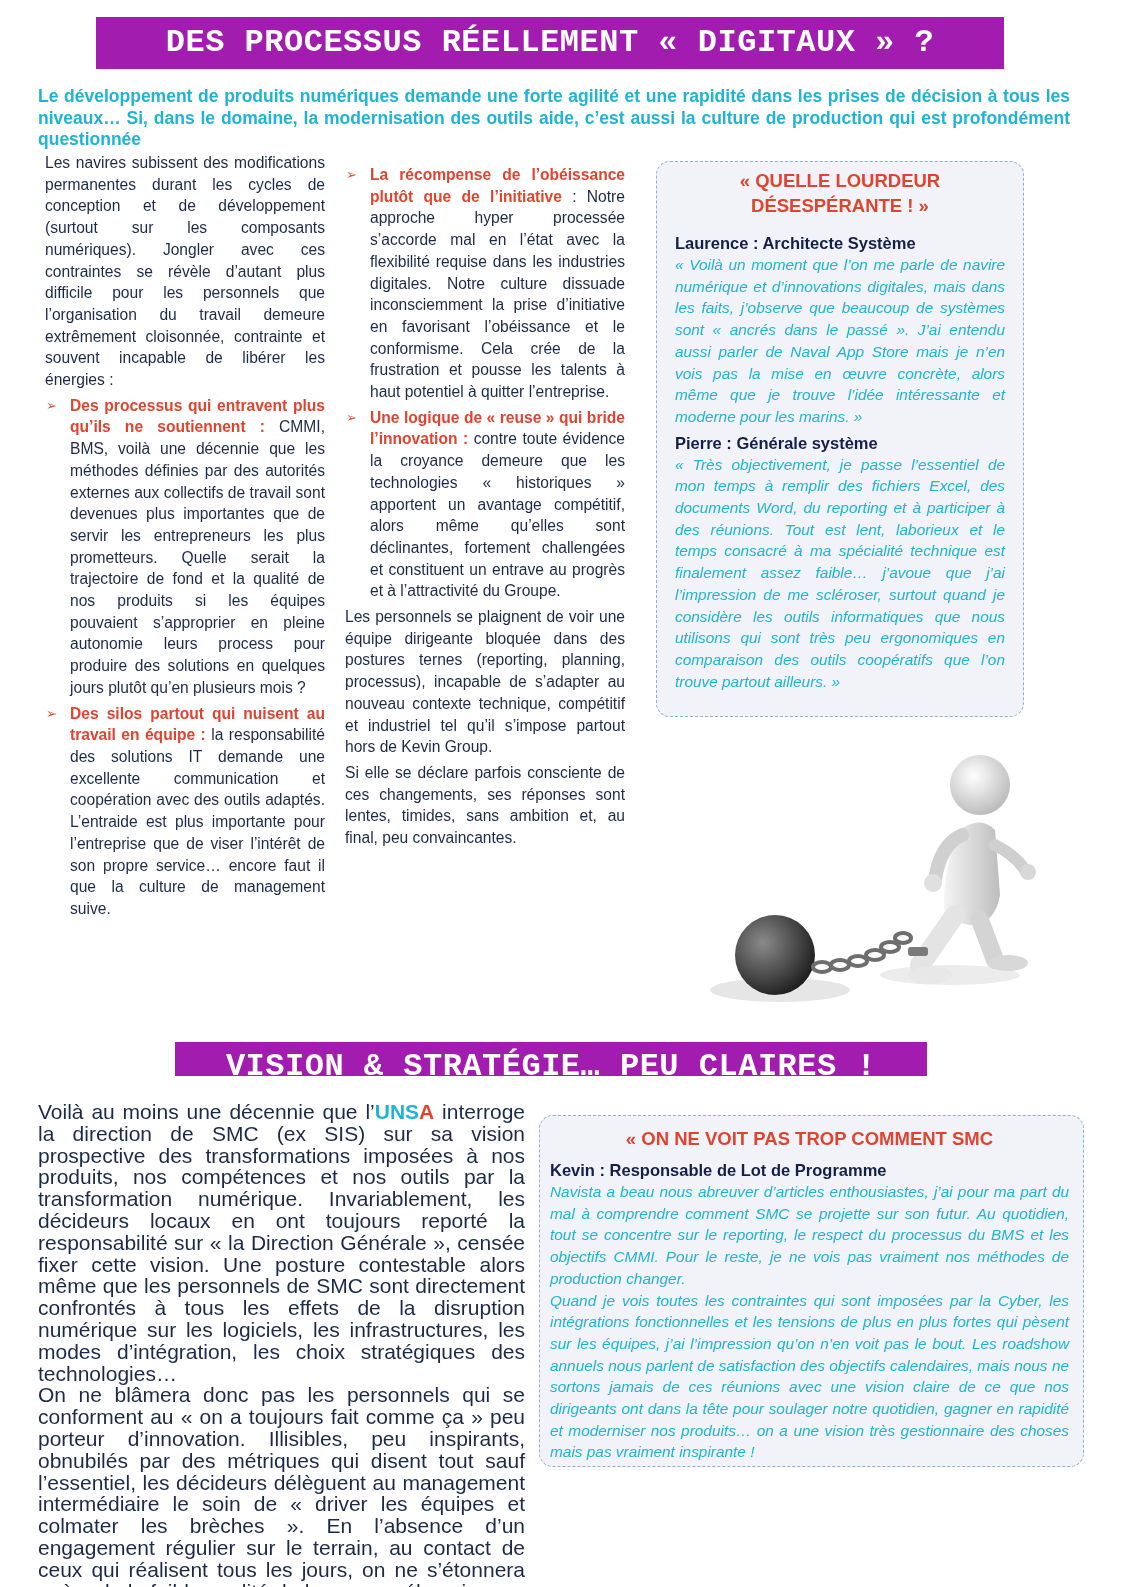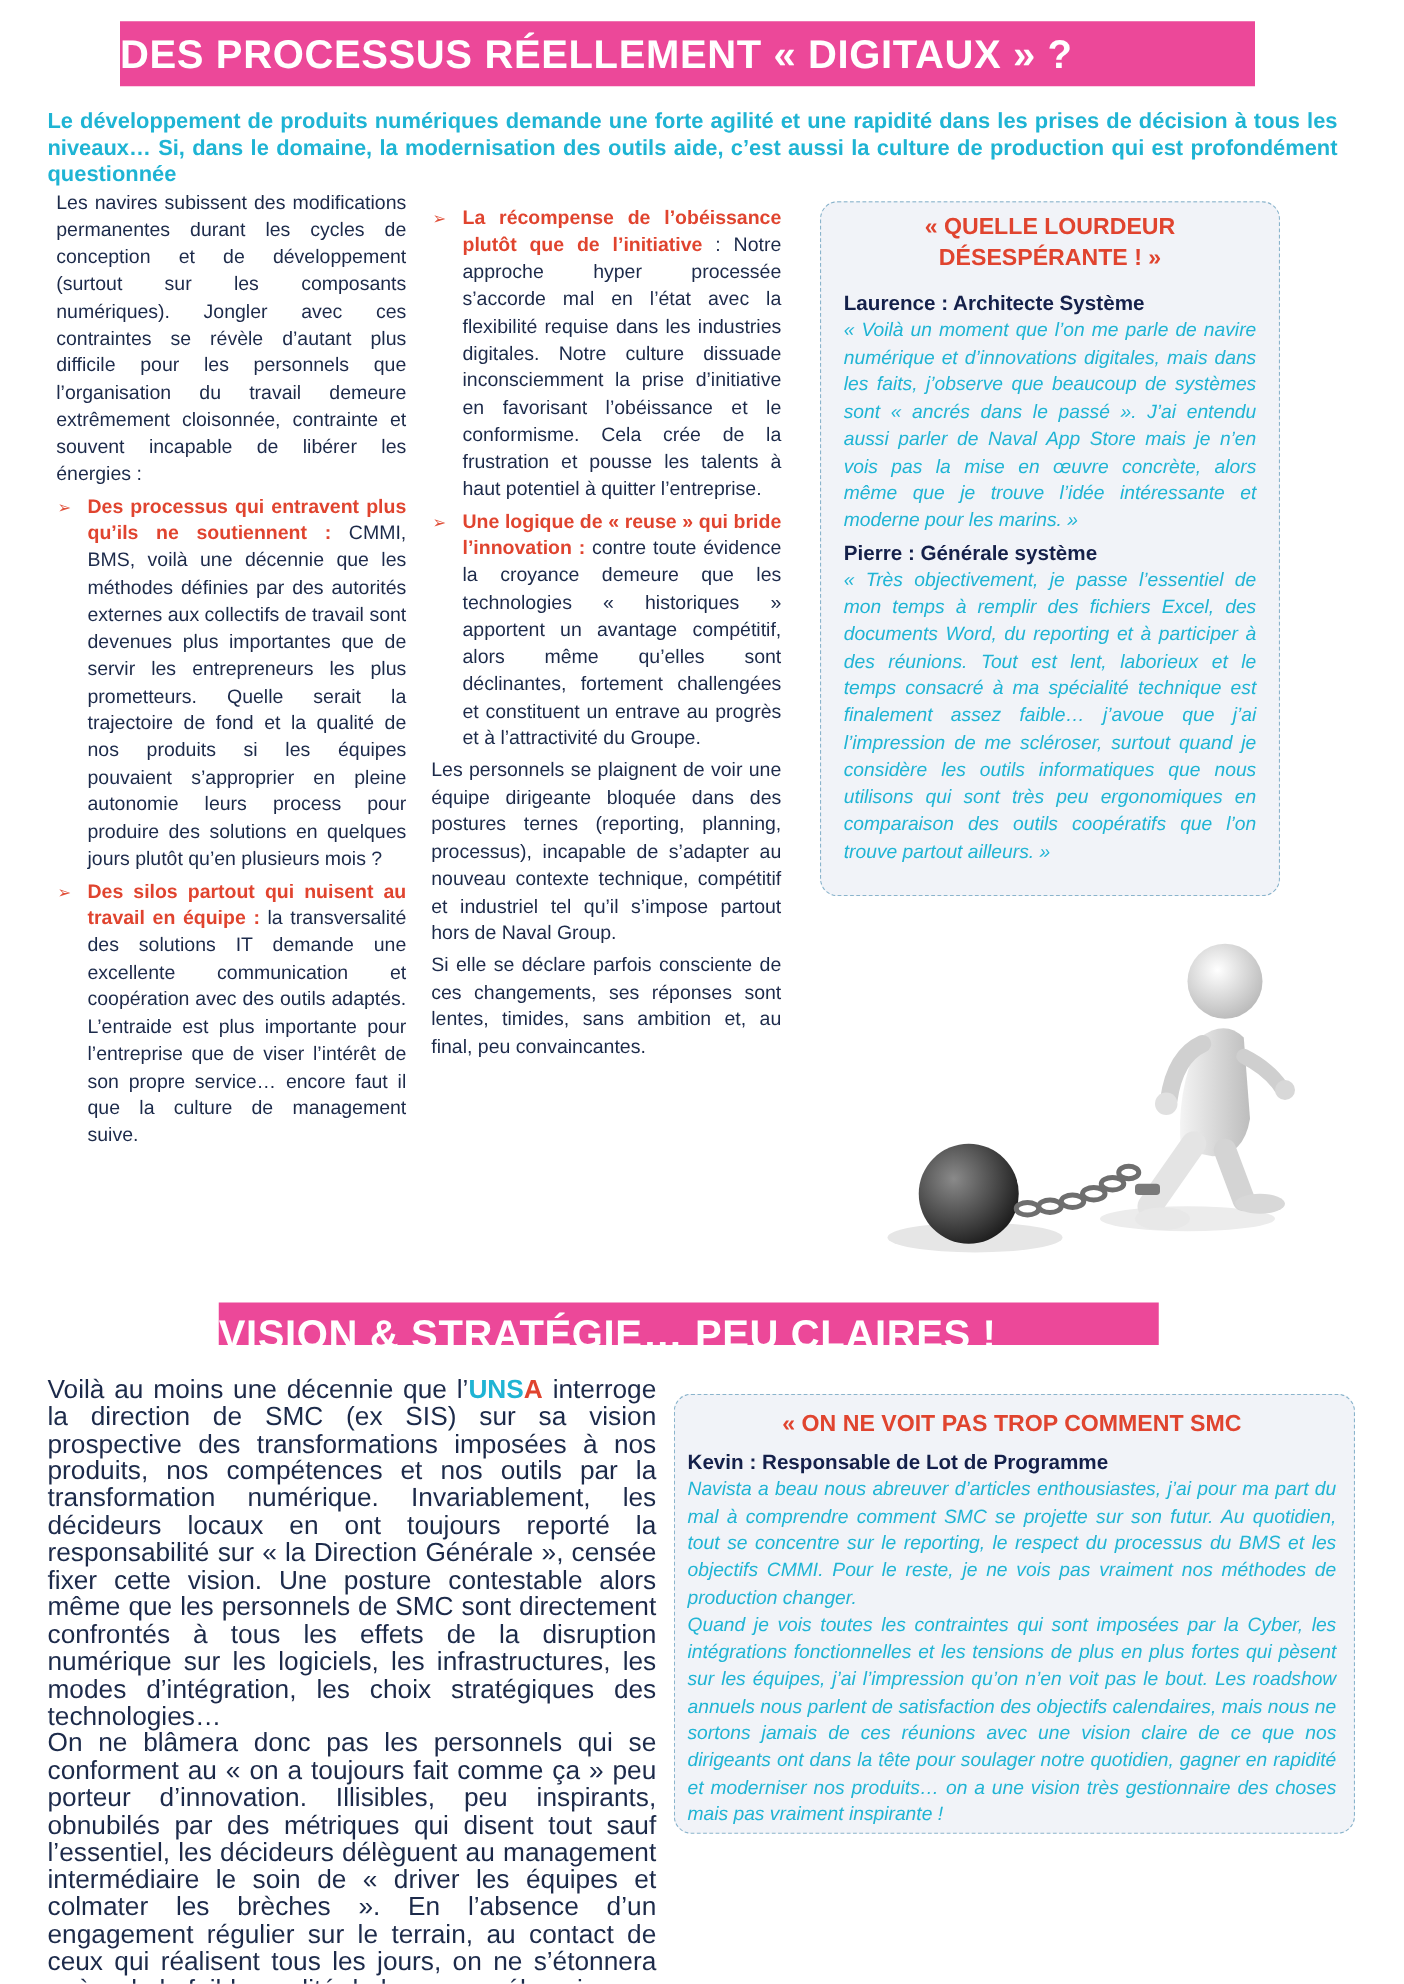--- a/index.html
+++ b/index.html
@@ -1,19 +1,19 @@
 <!DOCTYPE html>
 <html><head>
 <meta charset="utf-8">
 <style>
   html, body { margin: 0; padding: 0; background: #ffffff; }
   body { width: 1123px; height: 1587px; position: relative; overflow: hidden;
          font-family: "Liberation Sans", sans-serif; color: #1c2a4a; }
-  .banner { position: absolute; background: #ec4899; color: #ffffff; font-weight: bold;
-            letter-spacing: 0.5px; }
+  .banner { position: absolute; background: #a21caf; color: #ffffff; font-weight: bold;
+            text-align: center; letter-spacing: 0.5px; font-family: Liberation Mono, monospace; }
   .banner1 { left: 96px; top: 17px; width: 908px; height: 52px; font-size: 32px; line-height: 52px; }
   .banner2 { left: 175px; top: 1042px; width: 752px; height: 34px; font-size: 32px; line-height: 50px; }
   .intro { position: absolute; left: 38px; top: 86px; width: 1032px; color: #1fb4d4; font-weight: bold;
            font-size: 17.5px; line-height: 21.5px; text-align: justify; }
   .col { position: absolute; font-size: 15.6px; line-height: 21.7px; text-align: justify; color: #1c2a4a; }
   .col1 { left: 45px; top: 152px; width: 280px; }
   .col2 { left: 345px; top: 164px; width: 280px; }
   .col p { margin: 0 0 4px 0; }
   .bullet { position: relative; padding-left: 25px; margin: 0 0 4px 0; }
   .bullet .arrow { position: absolute; left: 1px; top: 0; color: #e0503a; font-size: 13px; }
@@ -43,36 +43,36 @@
 <div class="col col1">
   <p>Les navires subissent des modifications permanentes durant les cycles de conception et de développement (surtout sur les composants numériques). Jongler avec ces contraintes se révèle d’autant plus difficile pour les personnels que l’organisation du travail demeure extrêmement cloisonnée, contrainte et souvent incapable de libérer les énergies :</p>
   <div class="bullet">
     <span class="arrow">➢</span>
     <span class="red">Des processus qui entravent plus qu’ils ne soutiennent :</span>
     <span>CMMI, BMS, voilà une décennie que les méthodes définies par des autorités externes aux collectifs de travail sont devenues plus importantes que de servir les entrepreneurs les plus prometteurs. Quelle serait la trajectoire de fond et la qualité de nos produits si les équipes pouvaient s’approprier en pleine autonomie leurs process pour produire des solutions en quelques jours plutôt qu’en plusieurs mois ?</span>
   </div>
   <div class="bullet">
     <span class="arrow">➢</span>
     <span class="red">Des silos partout qui nuisent au travail en équipe :</span>
-    <span>la transversalité des solutions IT demande une excellente communication et coopération avec des outils adaptés. L’entraide est plus importante pour l’entreprise que de viser l’intérêt de son propre service… encore faut il que la culture de management suive.</span>
+    <span>la responsabilité des solutions IT demande une excellente communication et coopération avec des outils adaptés. L’entraide est plus importante pour l’entreprise que de viser l’intérêt de son propre service… encore faut il que la culture de management suive.</span>
   </div>
 </div>
 
 <div class="col col2">
   <div class="bullet">
     <span class="arrow">➢</span>
     <span class="red">La récompense de l’obéissance plutôt que de l’initiative</span>
     <span>: Notre approche hyper processée s’accorde mal en l’état avec la flexibilité requise dans les industries digitales. Notre culture dissuade inconsciemment la prise d’initiative en favorisant l’obéissance et le conformisme. Cela crée de la frustration et pousse les talents à haut potentiel à quitter l’entreprise.</span>
   </div>
   <div class="bullet">
     <span class="arrow">➢</span>
     <span class="red">Une logique de « reuse » qui bride l’innovation :</span>
     <span>contre toute évidence la croyance demeure que les technologies « historiques » apportent un avantage compétitif, alors même qu’elles sont déclinantes, fortement challengées et constituent un entrave au progrès et à l’attractivité du Groupe.</span>
   </div>
-  <p>Les personnels se plaignent de voir une équipe dirigeante bloquée dans des postures ternes (reporting, planning, processus), incapable de s’adapter au nouveau contexte technique, compétitif et industriel tel qu’il s’impose partout hors de Naval Group.</p>
+  <p>Les personnels se plaignent de voir une équipe dirigeante bloquée dans des postures ternes (reporting, planning, processus), incapable de s’adapter au nouveau contexte technique, compétitif et industriel tel qu’il s’impose partout hors de Kevin Group.</p>
   <p>Si elle se déclare parfois consciente de ces changements, ses réponses sont lentes, timides, sans ambition et, au final, peu convaincantes.</p>
 </div>
 
 <div class="quote-box qb1">
   <div class="qtitle">« QUELLE LOURDEUR DÉSESPÉRANTE ! »</div>
   <div class="speaker">Laurence : Architecte Système</div>
   <div class="qtext">« Voilà un moment que l’on me parle de navire numérique et d’innovations digitales, mais dans les faits, j’observe que beaucoup de systèmes sont « ancrés dans le passé ». J’ai entendu aussi parler de Naval App Store mais je n’en vois pas la mise en œuvre concrète, alors même que je trouve l’idée intéressante et moderne pour les marins. »</div>
   <div class="speaker">Pierre : Générale système</div>
   <div class="qtext">« Très objectivement, je passe l’essentiel de mon temps à remplir des fichiers Excel, des documents Word, du reporting et à participer à des réunions. Tout est lent, laborieux et le temps consacré à ma spécialité technique est finalement assez faible… j’avoue que j’ai l’impression de me scléroser, surtout quand je considère les outils informatiques que nous utilisons qui sont très peu ergonomiques en comparaison des outils coopératifs que l’on trouve partout ailleurs. »</div>
 </div>

